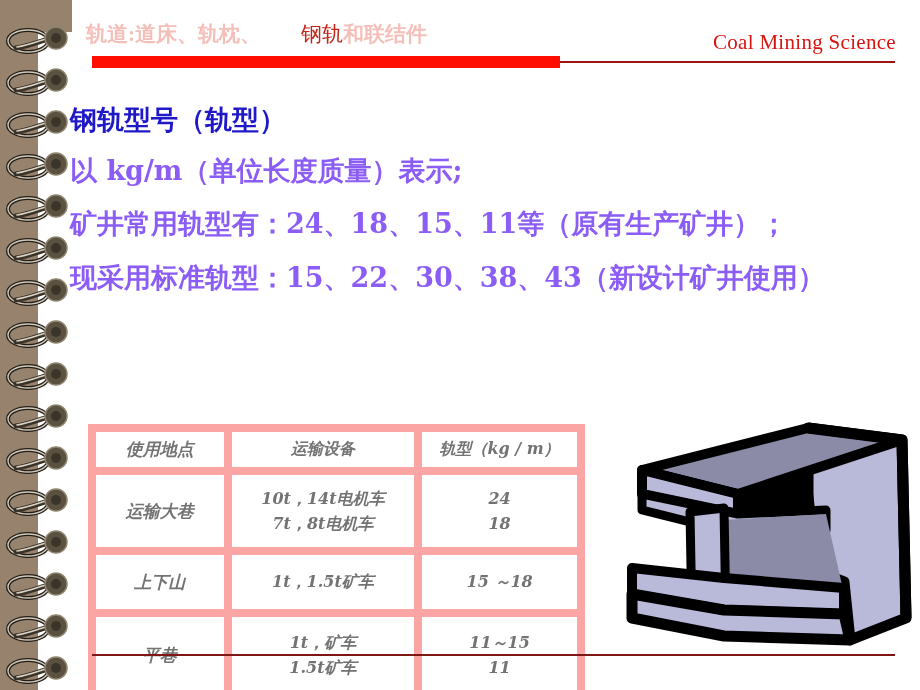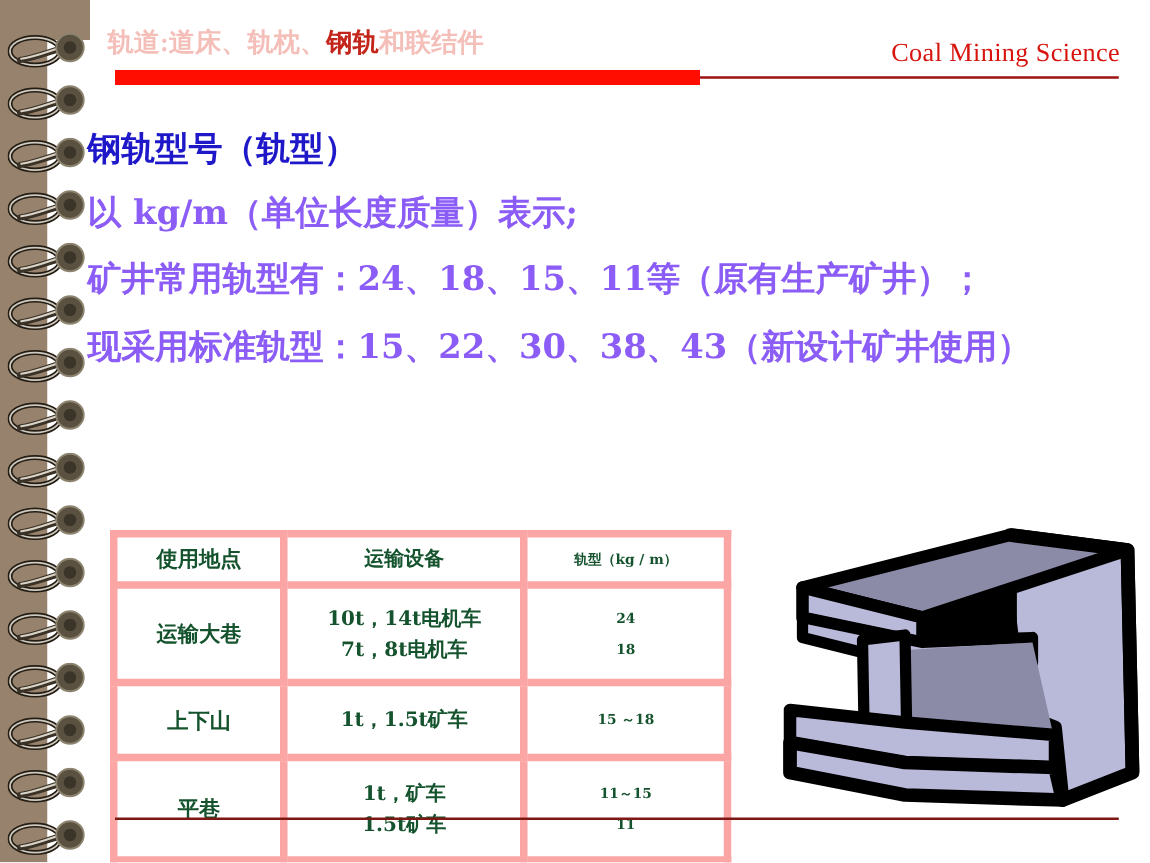--- a/index.html
+++ b/index.html
@@ -17,21 +17,21 @@
   .bind-white{position:absolute;left:38px;top:32px;width:34px;height:658px;background:#fff;}
   .ring{position:absolute;width:64px;height:30px;left:6px;pointer-events:none;}
 
   
   .hdr-title{
     position:absolute;left:86px;top:21px;
     font-family:"Liberation Serif","DejaVu Serif",serif;
     font-size:21px;line-height:26px;font-weight:bold;white-space:nowrap;
     color:#f5bfb9;letter-spacing:0px;
   }
-  .hdr-title .strong{color:#c3251b;font-weight:bold;}
+  .hdr-title .strong{color:#c3251b;font-weight:normal;margin-left:40px;}
   .hdr-right{
     position:absolute;right:24px;top:30px;
     font-family:"Liberation Serif","DejaVu Serif",serif;
     font-size:21px;font-weight:normal;color:#d8140f;white-space:nowrap;
     letter-spacing:0.3px;
   }
   .hdr-bar-thick{position:absolute;left:92px;top:56px;width:468px;height:12px;background:#ff0d00;}
   .hdr-line-thin{position:absolute;left:560px;top:61px;width:335px;height:2px;background:#9d130f;}
 
   
@@ -42,28 +42,29 @@
   }
   .body-line.blue{color:#1f18c8;left:70px;}
   .body-line.l2{left:70px;}
 
   
   #rail-table{
     position:absolute;left:88px;top:424px;width:497px;
     border-collapse:collapse;background:#fff;
   }
   #rail-table td{
-    border:6px solid #fca5a5;
+    border:8px solid #fca5a5;
     text-align:center;vertical-align:middle;
     font-family:"DejaVu Serif","Liberation Serif",serif;
-    color:#14532d;
+    color:#737373;
+    font-style:italic;
   }
   #rail-table .c-place{width:137px;font-size:17px;font-weight:700;}
   #rail-table .c-equip{width:195px;font-size:16px;font-weight:bold;text-align:center;}
-  #rail-table .c-type{width:165px;font-size:11px;font-weight:bold;}
+  #rail-table .c-type{width:165px;font-size:16px;font-weight:bold;}
   #rail-table thead td{font-size:17px;font-weight:700;height:33px;}
   #rail-table tbody td{padding:3px 2px;}
   .cell-two{line-height:25px;}
   .cell-one{line-height:22px;}
   #rail-table tr.r1 td{height:66px;}
   #rail-table tr.r2 td{height:48px;}
   #rail-table tr.r3 td{height:70px;}
 
   
   #rail-art{position:absolute;left:612px;top:382px;width:300px;height:275px;}

